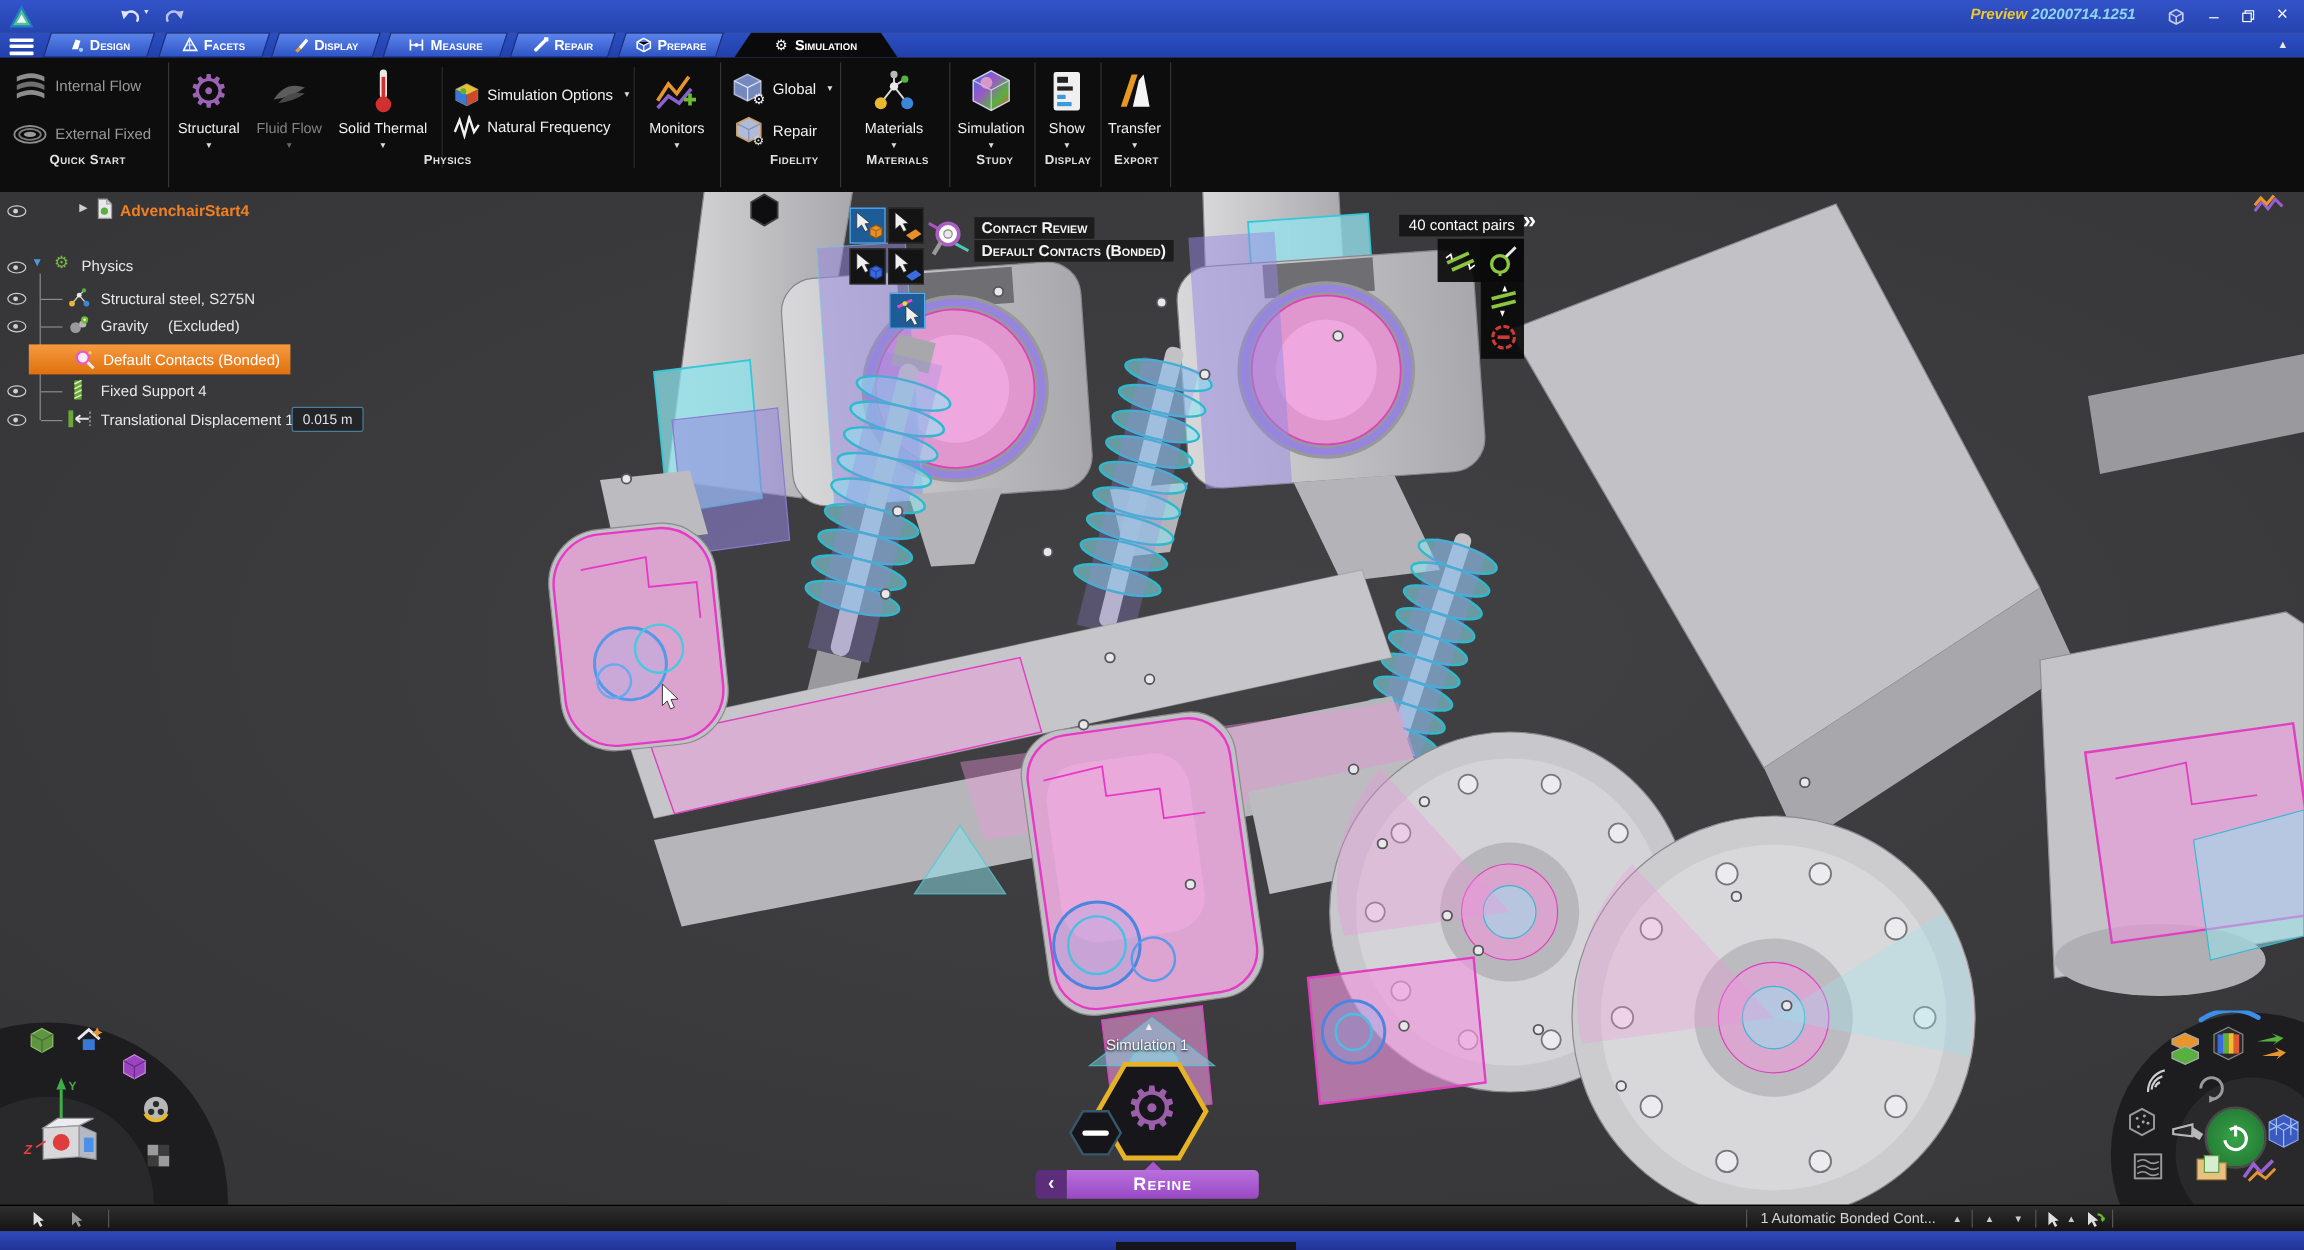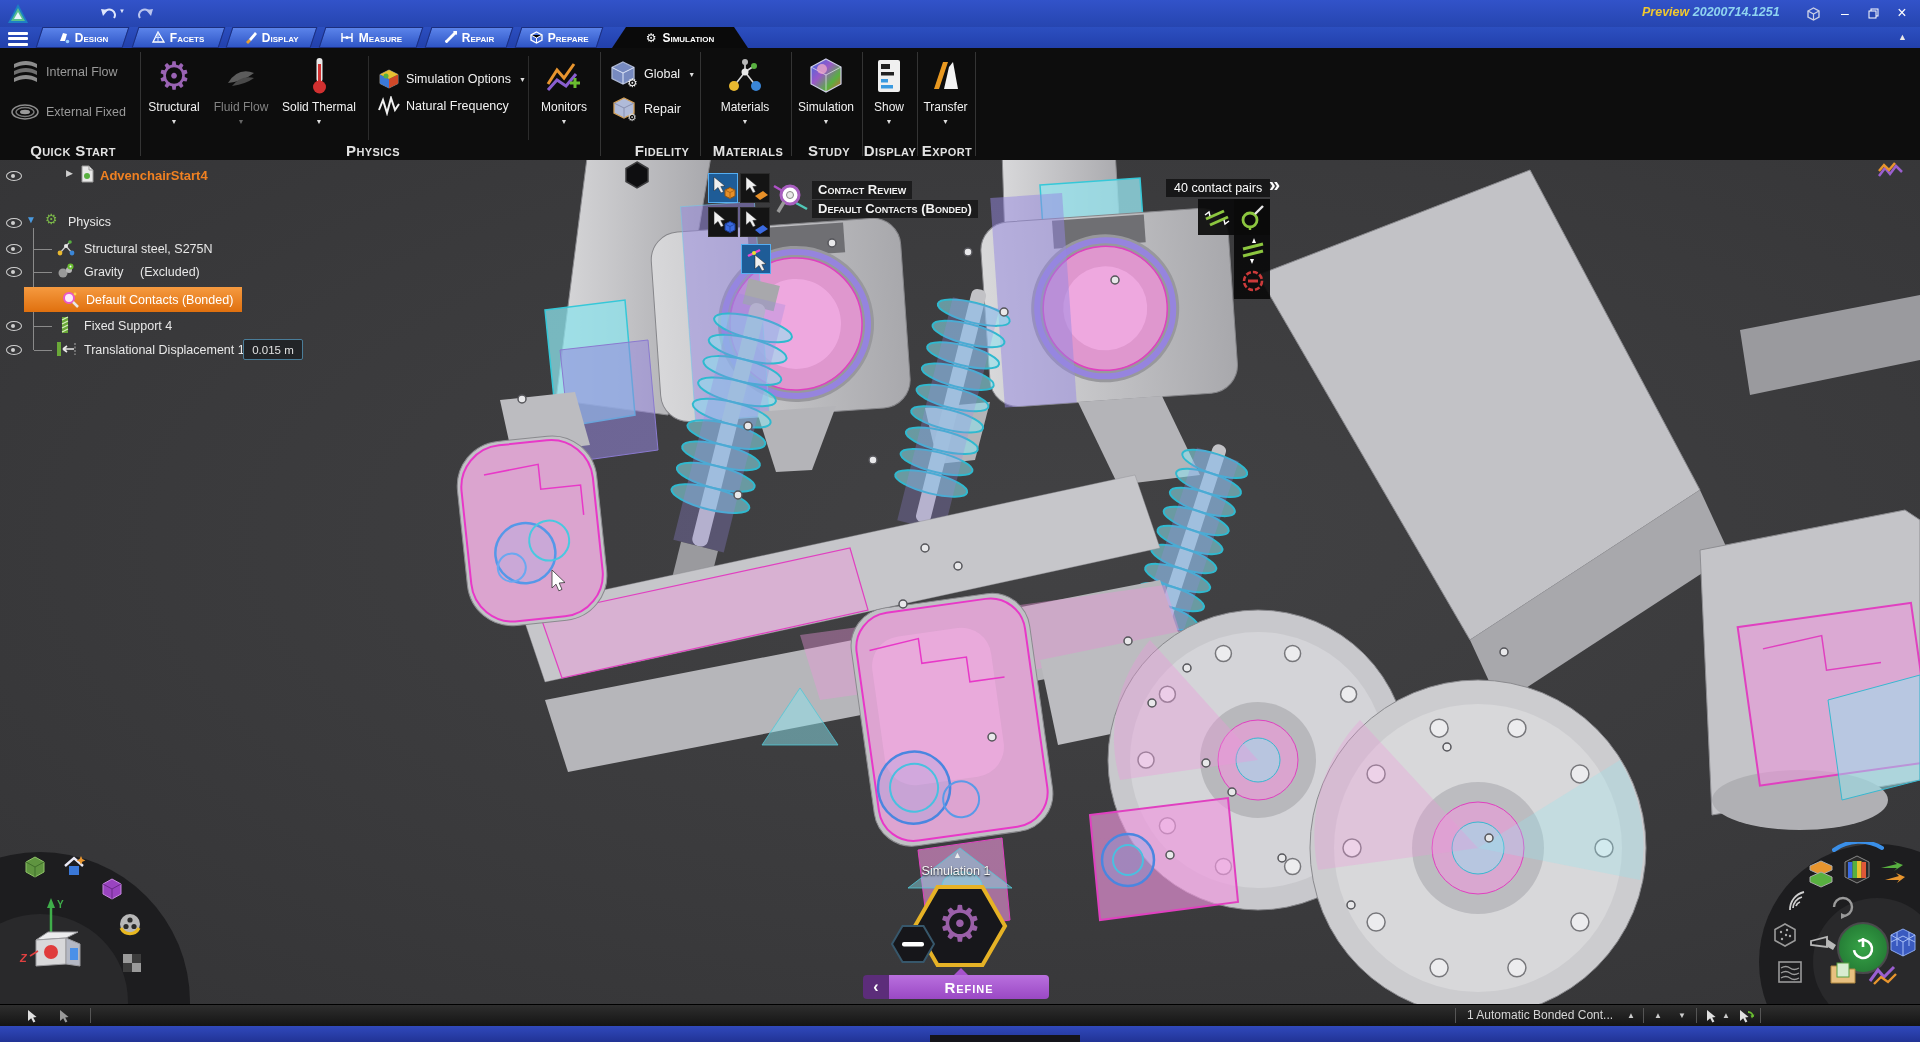--- a/index.html
+++ b/index.html
@@ -21,22 +21,22 @@
   .tab .lbl{transform:skewX(18deg);font-size:12px;font-weight:bold;color:#fff;white-space:nowrap;}
   .tab .ticon{transform:skewX(18deg);display:flex;align-items:center;}
   .tab-active{position:absolute;top:0;height:21px;background:#0a0a0a;display:flex;align-items:center;justify-content:center;gap:6px;
        clip-path:polygon(14px 0,calc(100% - 14px) 0,100% 100%,0 100%);}
   .tab-active .lbl{font-size:12px;font-weight:bold;color:#fff;}
   .ribcollapse{position:absolute;left:1898px;top:5px;font-size:9px;color:#e8e8e8;}
   
   .ribbon{position:absolute;left:0;top:48px;width:100%;height:112px;background:#0d0d0d;}
   .rsep{position:absolute;top:4px;height:104px;width:1px;background:#343434;}
   .rsep2{position:absolute;top:8px;height:84px;width:1px;background:#2c2c2c;}
-  .glabel{position:absolute;top:94px;transform:translateX(-50%);font-variant:small-caps;font-weight:bold;
-          font-size:15px;color:#e2e2e2;letter-spacing:.4px;white-space:nowrap;}
+  .glabel{position:absolute;top:80px;transform:translateX(-50%);font-variant:small-caps;font-weight:bold;
+          font-size:11px;color:#e2e2e2;letter-spacing:.4px;white-space:nowrap;}
   .bigbtn{position:absolute;top:4px;height:90px;display:flex;flex-direction:column;align-items:center;}
   .bigbtn .ic{height:48px;display:flex;align-items:center;justify-content:center;}
   .bigbtn .bl{font-size:12px;color:#f2f2f2;white-space:nowrap;}
   .bigbtn .cr{font-size:7px;color:#dedede;margin-top:4px;}
   .rowbtn{position:absolute;display:flex;align-items:center;gap:6px;}
   .rowbtn .bl{font-size:12.5px;color:#f2f2f2;white-space:nowrap;}
   .rowbtn .cr{font-size:7px;color:#dedede;margin-left:2px;}
   .qsbtn .bl{color:#9a9a9a;}
   .disabled .bl{color:#838383;} .disabled .cr{color:#666;}
   .gearglyph{font-family:"DejaVu Sans",sans-serif;line-height:1;}

